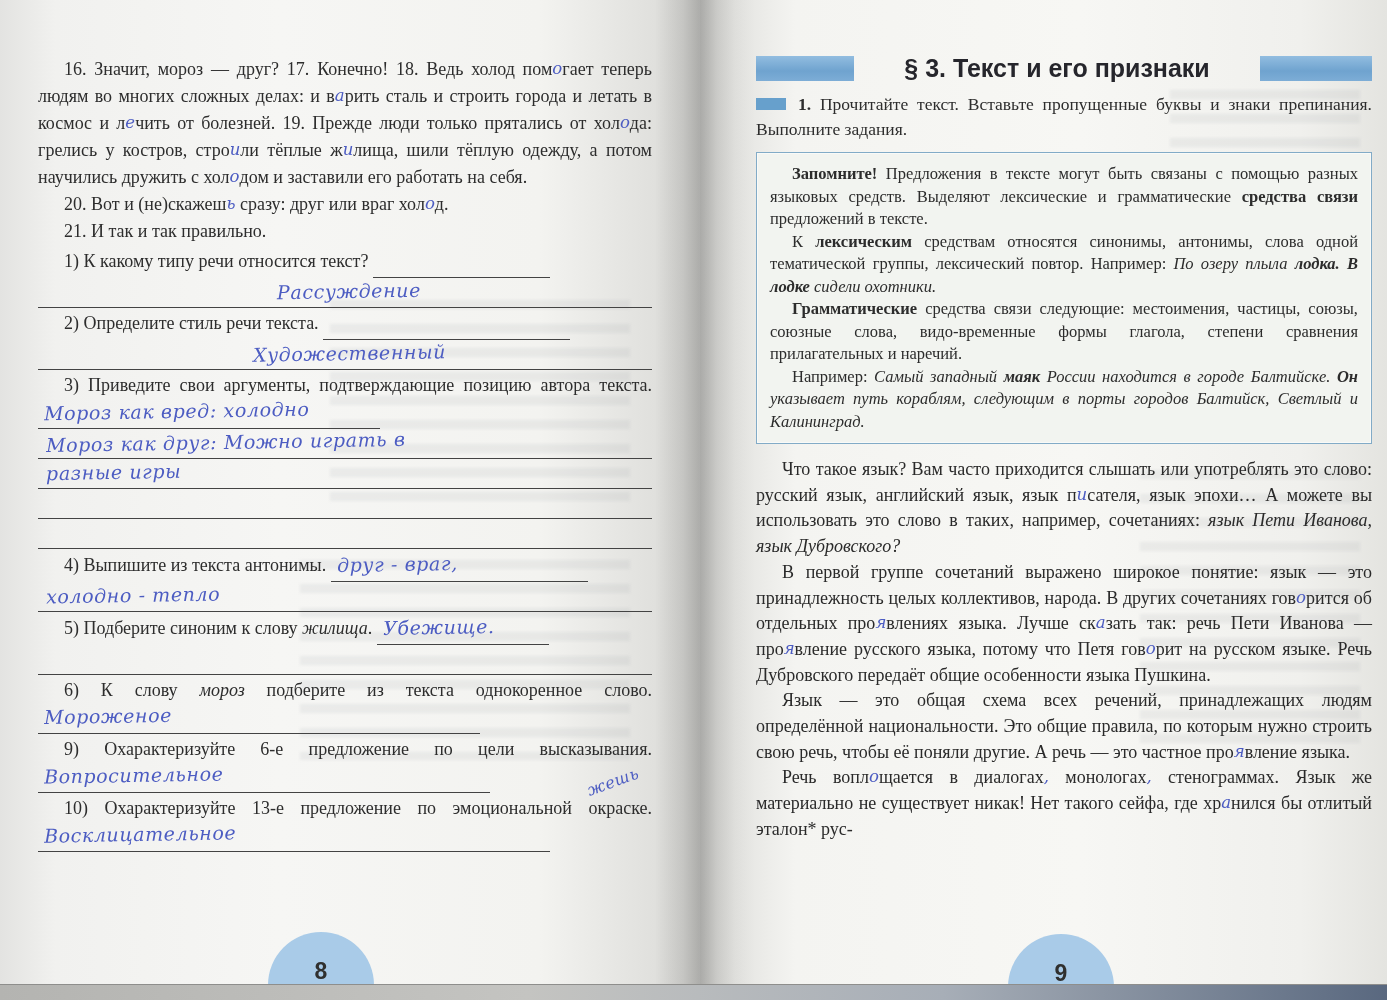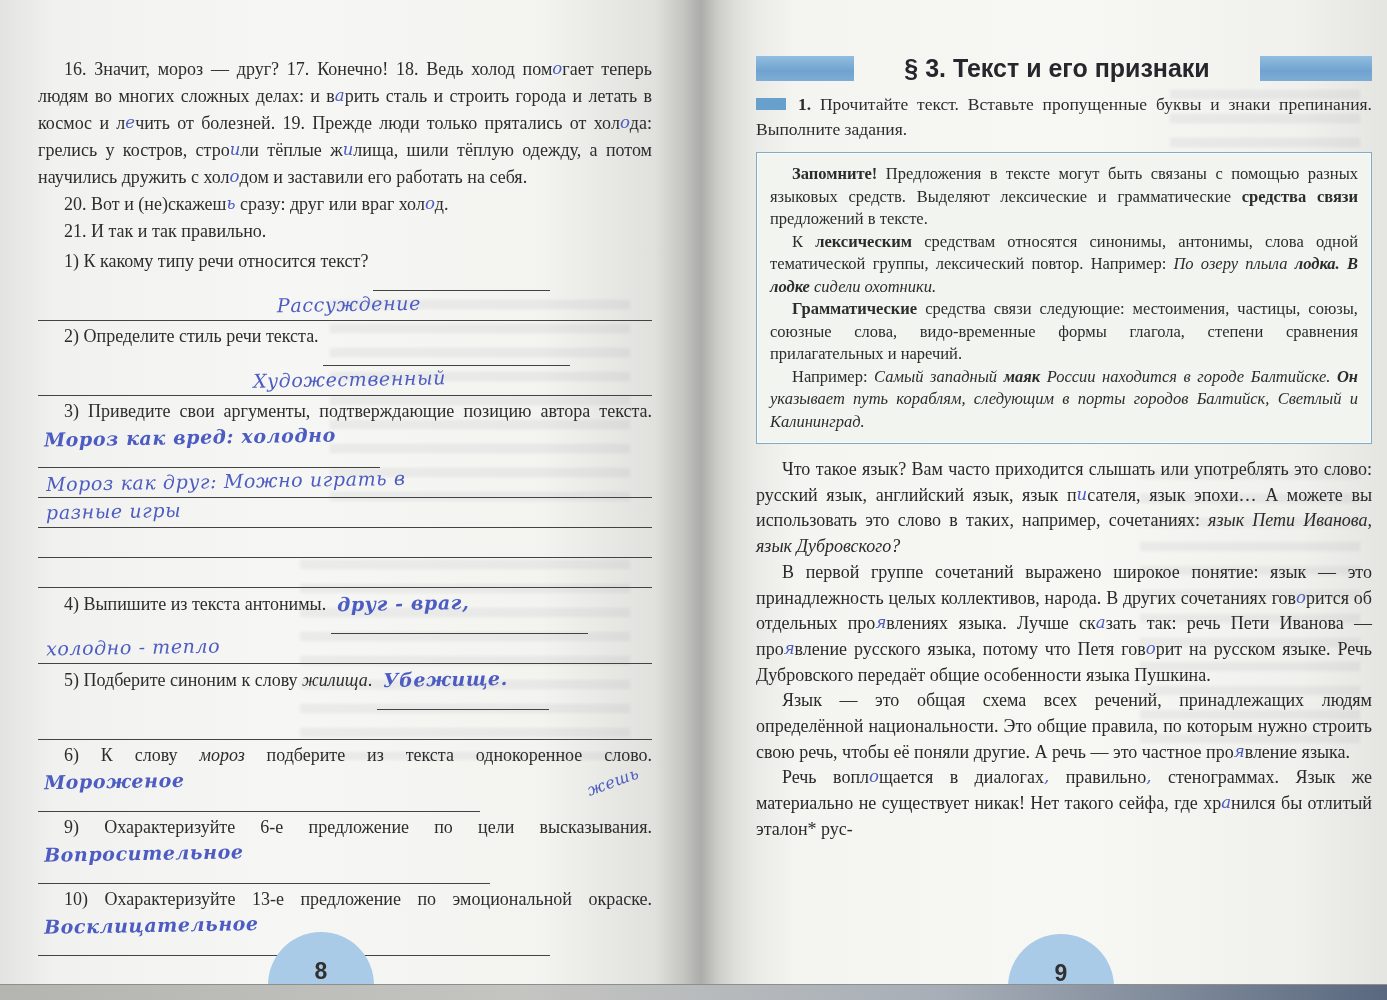--- a/index.html
+++ b/index.html
@@ -23,21 +23,21 @@
   .s-b{font-weight:bold}.s-i{font-style:italic}.s-bi{font-weight:bold;font-style:italic}
   .s-ink{color:#4c5cc2;font-style:italic;font-size:.92em;position:relative;top:-1px;font-family:"DejaVu Serif",serif;}
   .hw{font-family:"DejaVu Serif",serif;font-style:italic;color:#4c5cc2;font-size:19px;
     letter-spacing:.6px;display:inline-block;transform:rotate(-1deg);white-space:nowrap;}
   
   .left-content{position:absolute;left:38px;top:56px;width:614px;}
   .left-content p.intro{margin:0;text-indent:26px;}
   .questions{margin-top:4px;}
   .q{text-indent:26px;margin-top:2px;font-size:18px;line-height:26px;color:#2d2d2d;text-align:justify;}
   .inline-line{display:inline-block;border-bottom:1px solid #434343;min-width:140px;
-    padding:0 6px 16px;text-indent:0;vertical-align:baseline;font-weight:bold;}
+    padding:0 6px 3px;text-indent:0;vertical-align:baseline;}
   .rule{text-indent:4px;height:29px;line-height:27px;border-bottom:1px solid #434343;text-align:left;}
   .q:nth-child(1) .inline-line{min-width:165px}.q:nth-child(2) .inline-line{min-width:235px}
   .q:nth-child(3) .inline-line{min-width:330px}.q:nth-child(4) .inline-line{min-width:245px}
   .q:nth-child(5) .inline-line{min-width:160px}.q:nth-child(6) .inline-line{min-width:430px}
   .q:nth-child(7) .inline-line{min-width:440px}.q:nth-child(8) .inline-line{min-width:500px}
   .q:nth-child(9) .inline-line{min-width:390px}.q:nth-child(10) .inline-line{min-width:330px}
   .q:nth-child(1) .rule,.q:nth-child(2) .rule{text-align:center;}
   .margin-note{position:absolute;left:586px;top:772px;transform:rotate(-20deg);font-size:16px;}
   
   .right-content{position:absolute;left:56px;top:52px;width:616px;}
@@ -98,21 +98,21 @@
       <div class="memo">
         <p><span class="s-b">Запомните!</span><span> Предложения в тексте могут быть связаны с помощью разных языковых средств. Выделяют лексические и грамматические </span><span class="s-b">средства связи</span><span> предложений в тексте.</span></p>
         <p><span>К </span><span class="s-b">лексическим</span><span> средствам относятся синонимы, антонимы, слова одной тематической группы, лексический повтор. Например: </span><span class="s-i">По озеру плыла </span><span class="s-bi">лодка.</span><span class="s-i"> </span><span class="s-bi">В лодке</span><span class="s-i"> сидели охотники.</span></p>
         <p><span class="s-b">Грамматические</span><span> средства связи следующие: местоимения, частицы, союзы, союзные слова, видо-временные формы глагола, степени сравнения прилагательных и наречий.</span></p>
         <p><span>Например: </span><span class="s-i">Самый западный </span><span class="s-bi">маяк</span><span class="s-i"> России находится в городе Балтийске. </span><span class="s-bi">Он</span><span class="s-i"> указывает путь кораблям, следующим в порты городов Балтийск, Светлый и Калининград.</span></p>
       </div>
       <div class="bodytext">
         <p><span>Что такое язык? Вам часто приходится слышать или употреблять это слово: русский язык, английский язык, язык п</span><span class="s-ink">и</span><span>сателя, язык эпохи… А можете вы использовать это слово в таких, например, сочетаниях: </span><span class="s-i">язык Пети Иванова, язык Дубровского?</span></p>
         <p><span>В первой группе сочетаний выражено широкое понятие: язык — это принадлежность целых коллективов, народа. В других сочетаниях гов</span><span class="s-ink">о</span><span>рится об отдельных про</span><span class="s-ink">я</span><span>влениях языка. Лучше ск</span><span class="s-ink">а</span><span>зать так: речь Пети Иванова — про</span><span class="s-ink">я</span><span>вление русского языка, потому что Петя гов</span><span class="s-ink">о</span><span>рит на русском языке. Речь Дубровского передаёт общие особенности языка Пушкина.</span></p>
         <p><span>Язык — это общая схема всех речений, принадлежащих людям определённой национальности. Это общие правила, по которым нужно строить свою речь, чтобы её поняли другие. А речь — это частное про</span><span class="s-ink">я</span><span>вление языка.</span></p>
-        <p><span>Речь вопл</span><span class="s-ink">о</span><span>щается в диалогах</span><span class="s-ink">,</span><span> правильно</span><span class="s-ink">,</span><span> стенограммах. Язык же материально не существует никак! Нет такого сейфа, где хр</span><span class="s-ink">а</span><span>нился бы отлитый эталон* рус-</span></p>
+        <p><span>Речь вопл</span><span class="s-ink">о</span><span>щается в диалогах</span><span class="s-ink">,</span><span> монологах</span><span class="s-ink">,</span><span> стенограммах. Язык же материально не существует никак! Нет такого сейфа, где хр</span><span class="s-ink">а</span><span>нился бы отлитый эталон* рус-</span></p>
       </div>
     </div>
   </div>
 
   <div class="gutter"></div>
   <div class="disc left">
       <span>8</span>
     </div>
   <div class="disc right">
       <span>9</span>

